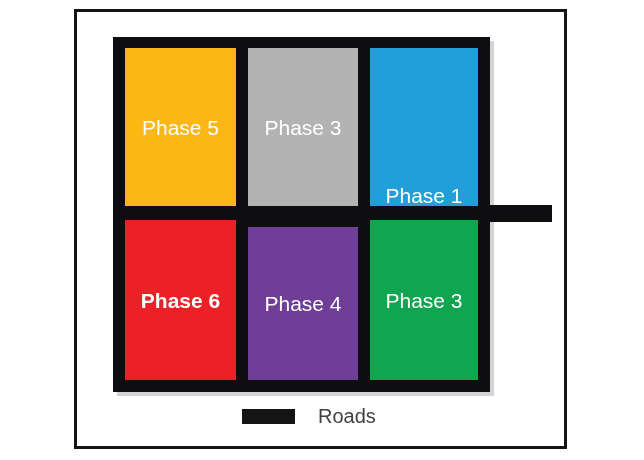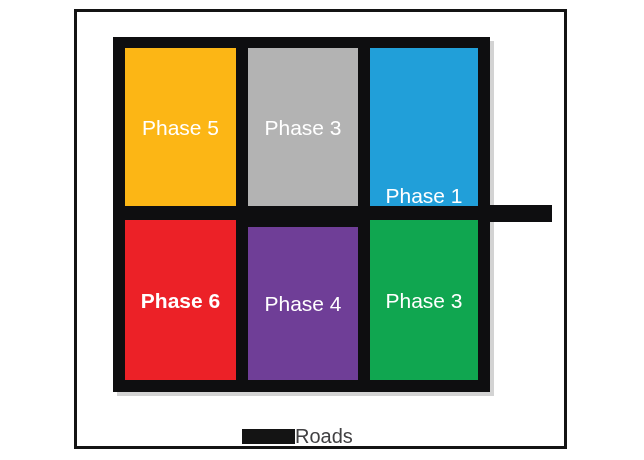--- a/index.html
+++ b/index.html
@@ -58,23 +58,24 @@
     position: absolute;
     left: 487px;
     top: 205px;
     width: 65px;
     height: 17px;
   }
   
   .legend {
     position: absolute;
     left: 242px;
-    top: 426px;
+    top: 406px;
     display: flex;
     align-items: center;
+    gap: 23px;
   }
   .legend .swatch {
     width: 53px;
     height: 15px;
   }
   .legend .legend-label {
     font-size: 20px;
     line-height: 1;
   }
 </style>

